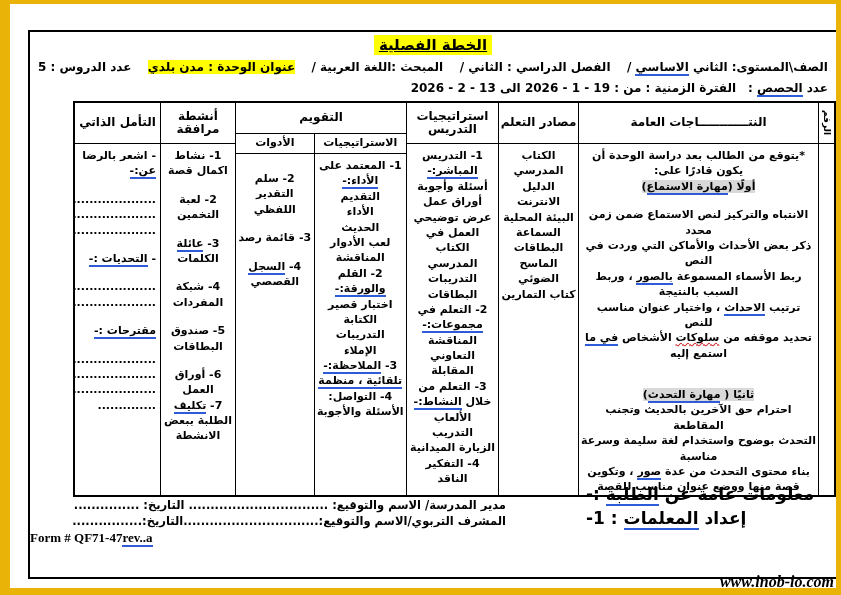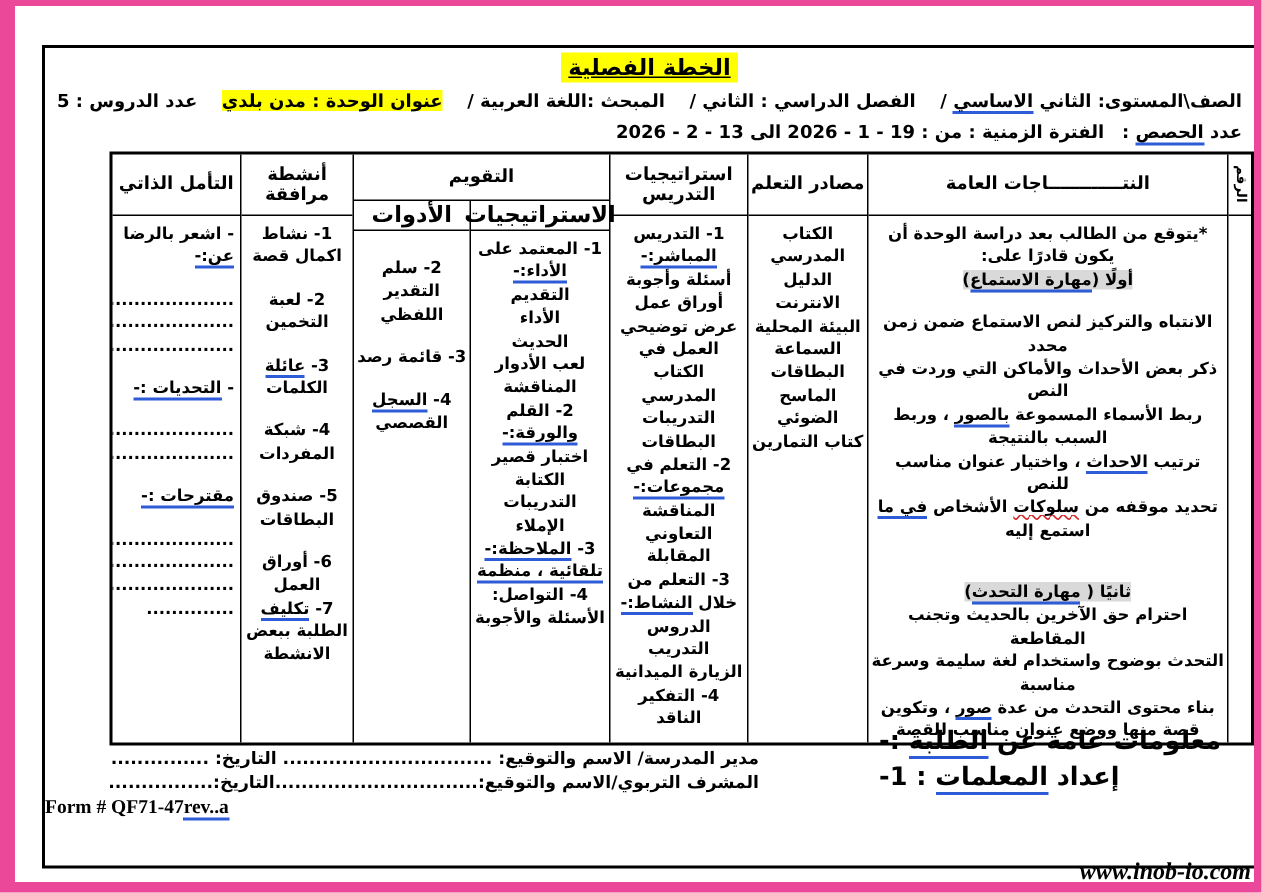--- a/index.html
+++ b/index.html
@@ -1,16 +1,16 @@
 <!DOCTYPE html>
 <html lang="ar"><head>
 <meta charset="utf-8">
 <style>
   html,body{margin:0;padding:0;}
-  .screen{position:relative;width:841px;height:595px;background:#ec4899;overflow:hidden;
+  .screen{position:relative;width:841px;height:595px;background:#eab308;overflow:hidden;
           font-family:"DejaVu Sans",sans-serif;font-weight:bold;color:#000;}
   .page{position:absolute;left:10px;top:4px;width:826px;height:584px;background:#ffffff;overflow:hidden;}
   .frame{position:absolute;left:18px;top:26px;width:806px;height:545px;border:2px solid #000;
          direction:rtl;overflow:hidden;}
   .title-wrap{text-align:center;margin-top:3px;height:24px;}
   .title{background:#ffff00;font-size:15px;text-decoration:underline;padding:1px 5px;}
   .info-row{display:flex;direction:rtl;align-items:flex-start;padding:0 8px;font-size:12px;height:21px;overflow:hidden;}
   .row1{justify-content:space-between;}
   .row2{gap:12px;}
   .tline{line-height:1.4;min-height:15px;}
@@ -20,21 +20,21 @@
   .sh{background:#d9d9d9;}
   .hl{background:#ffff00;}
   .table-row{line-height:0;}
   .ptable{display:inline-flex;border:2px solid #000;height:396px;box-sizing:border-box;
           line-height:normal;vertical-align:top;}
   .col{display:flex;flex-direction:column;border-left:1px solid #000;box-sizing:border-box;}
   .col:last-child{border-left:none;}
   .hdr{height:41px;border-bottom:1px solid #000;display:flex;align-items:center;justify-content:center;
        text-align:center;font-size:12px;line-height:1.12;box-sizing:border-box;padding:0 1px;}
   .hdr-eval{height:31px;}
-  .hdr-sub{height:20px;font-size:15px;}
+  .hdr-sub{height:20px;font-size:11px;}
   .eval-body{display:flex;flex-direction:row;flex:1;min-height:0;}
   .subcol{display:flex;flex-direction:column;box-sizing:border-box;}
   .subcol:first-child{border-left:1px solid #000;}
   .cell{flex:1;min-height:0;padding:4px 2px;font-size:11px;text-align:center;overflow:hidden;}
   .col-side{width:16px;}
   .col-outcomes{width:240px;}
   .col-resources{width:80px;}
   .col-strategies{width:92px;}
   .col-eval{width:171px;}
   .col-activities{width:75px;}
@@ -141,21 +141,21 @@
                 <div class="tline"><span>أوراق عمل</span></div>
                 <div class="tline"><span>عرض توضيحي</span></div>
                 <div class="tline"><span>العمل في الكتاب المدرسي</span></div>
                 <div class="tline"><span>التدريبات</span></div>
                 <div class="tline"><span>البطاقات</span></div>
                 <div class="tline"><span>2- التعلم في </span><span class="u">مجموعات:-</span></div>
                 <div class="tline"><span>المناقشة</span></div>
                 <div class="tline"><span>التعاوني</span></div>
                 <div class="tline"><span>المقابلة</span></div>
                 <div class="tline"><span>3- التعلم من خلال </span><span class="u">النشاط:-</span></div>
-                <div class="tline"><span>الدروس</span></div>
+                <div class="tline"><span>الألعاب</span></div>
                 <div class="tline"><span>التدريب</span></div>
                 <div class="tline"><span>الزيارة الميدانية</span></div>
                 <div class="tline"><span>4- التفكير الناقد</span></div>
               </div>
           </div>
 
           <div class="col col-eval">
             <div class="hdr hdr-eval">التقويم</div>
             <div class="eval-body">
               <div class="subcol subcol-strat">

